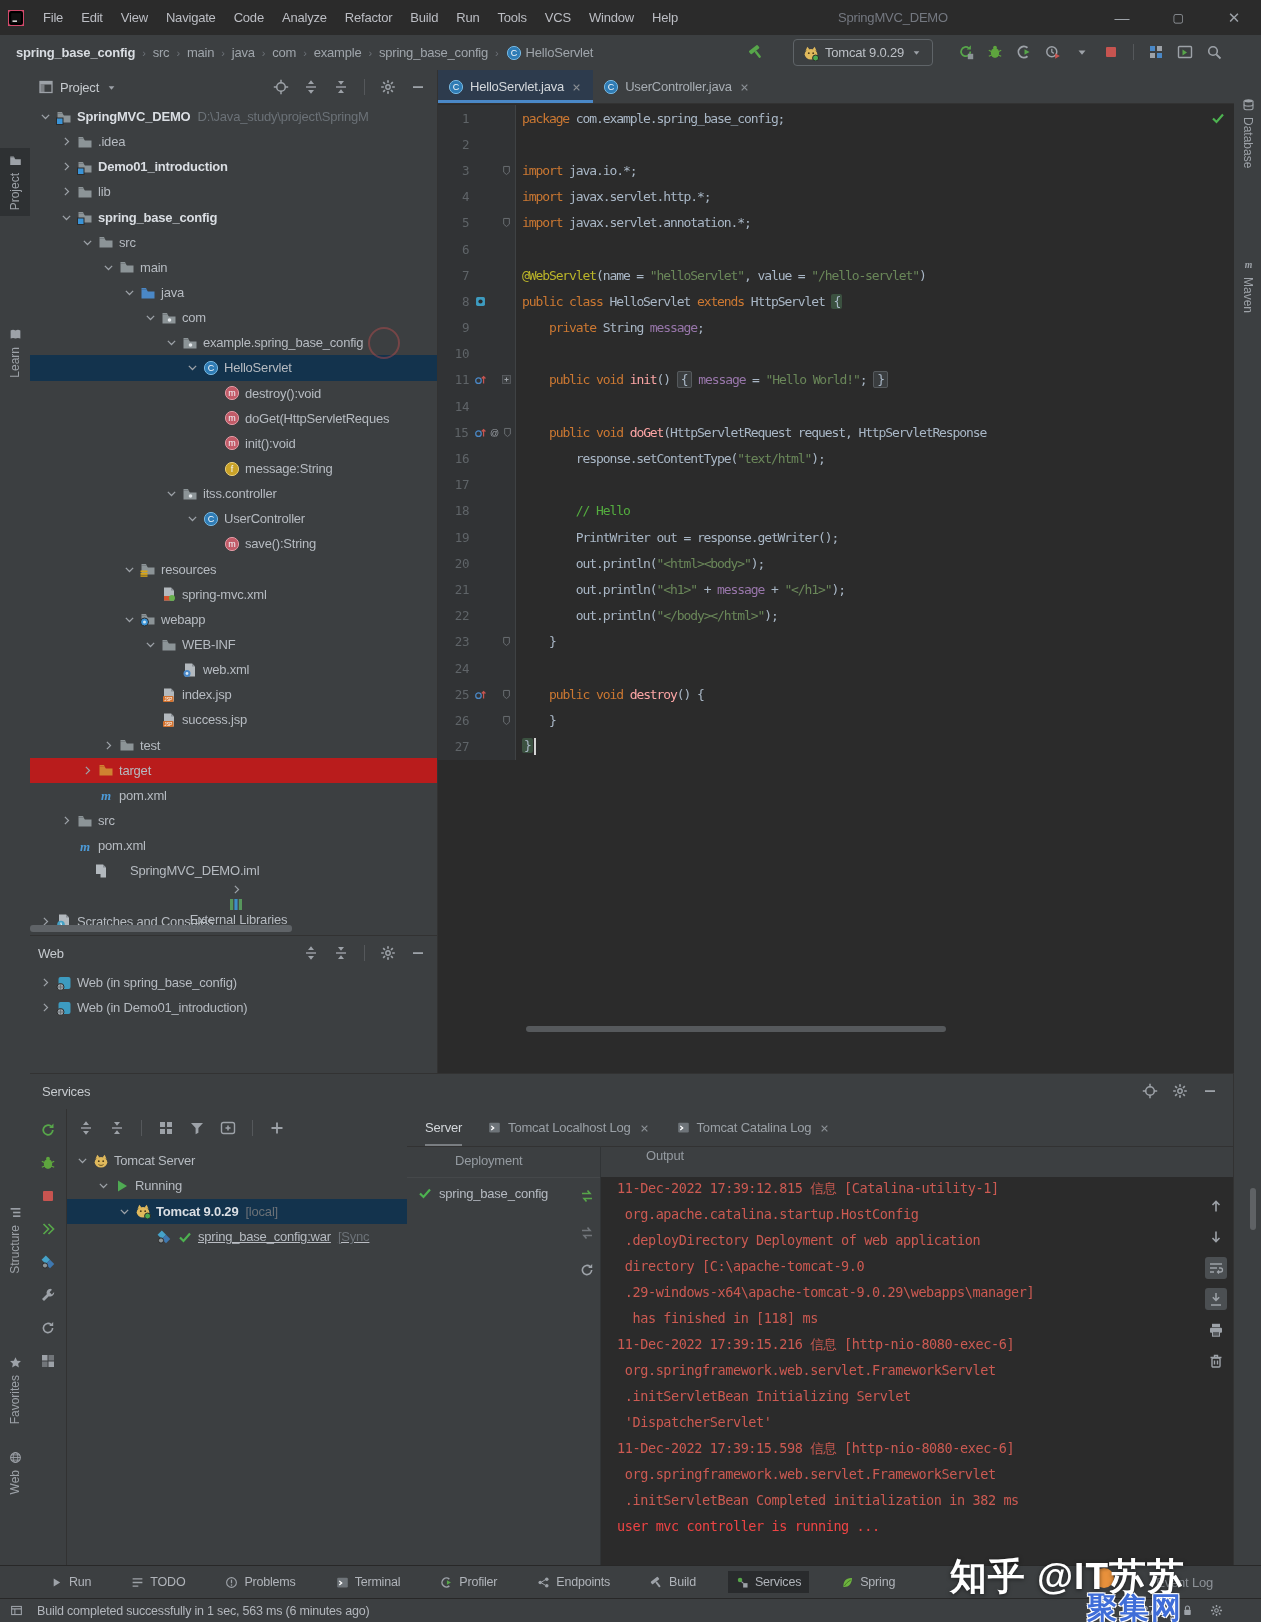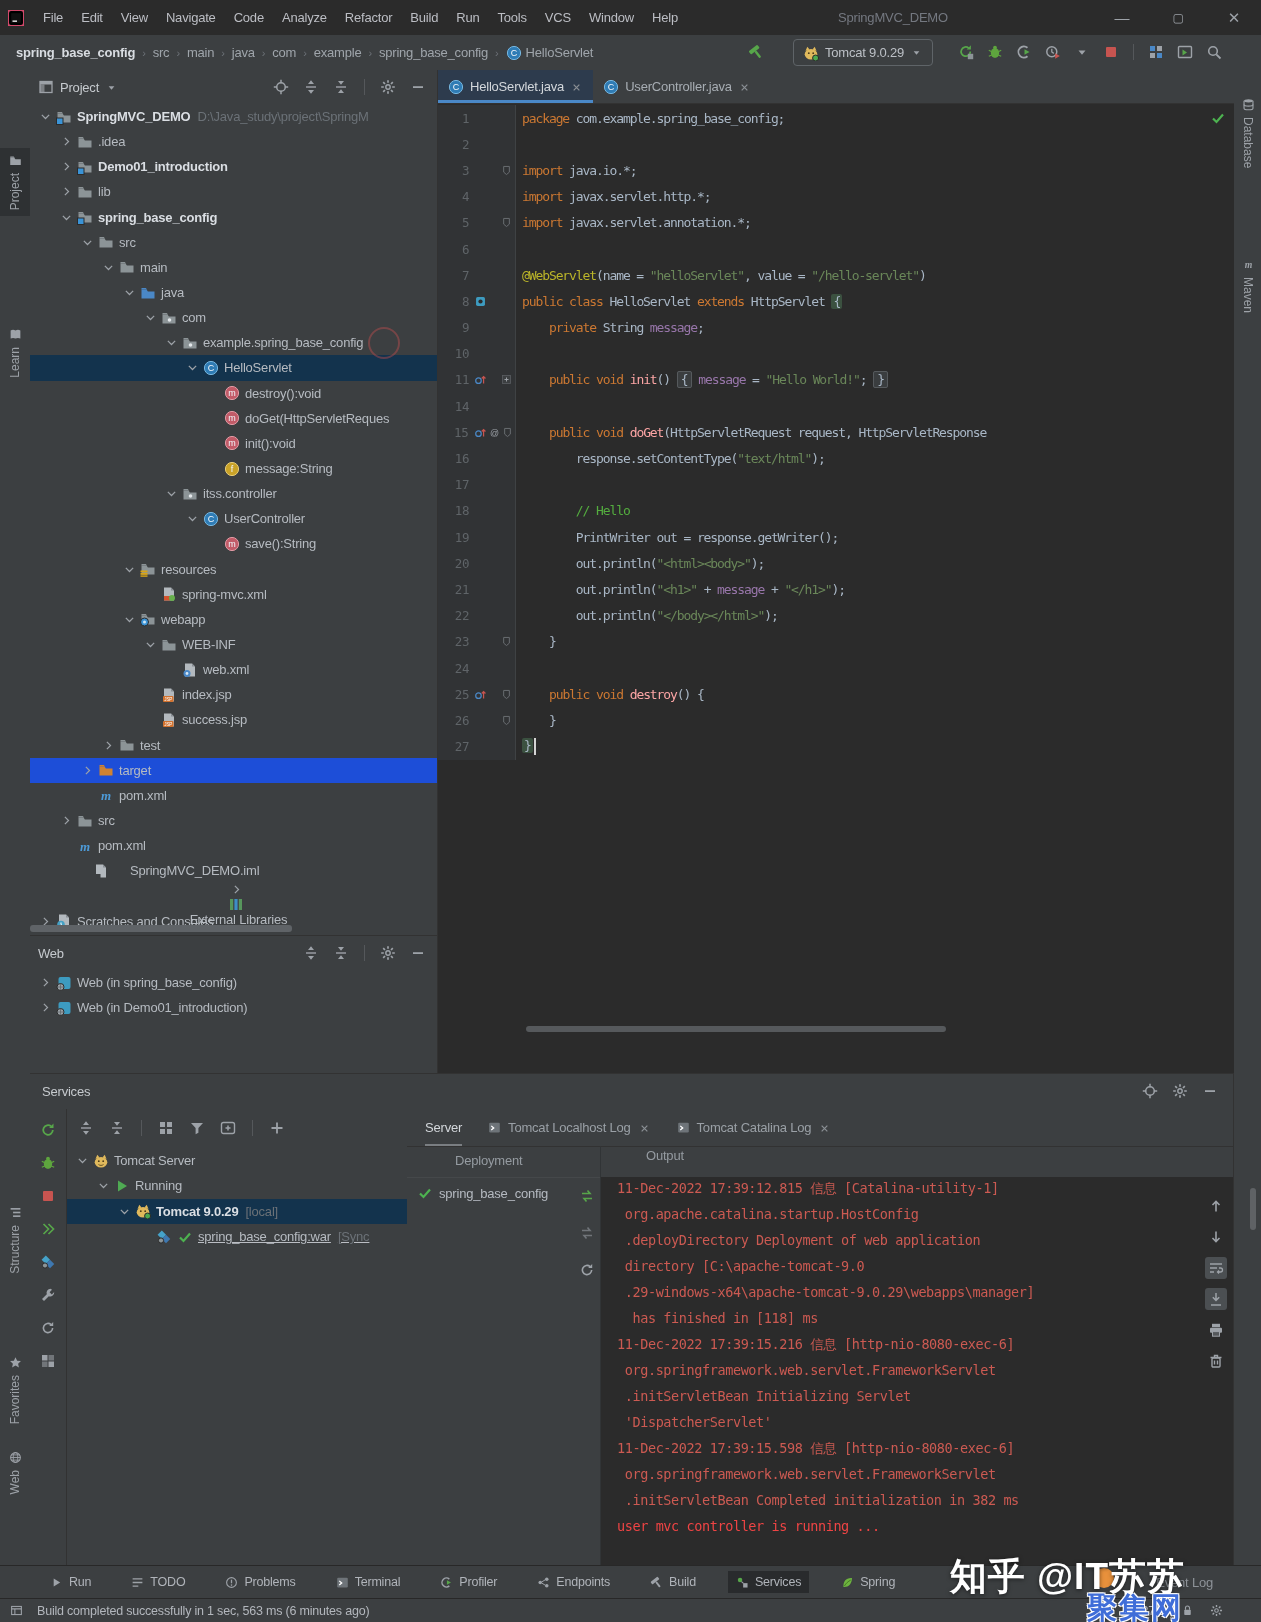--- a/index.html
+++ b/index.html
@@ -44,21 +44,21 @@
   .panel-title{color:#c6cace}
   .panel-icons{margin-left:auto;display:flex;align-items:center;gap:8px}
   .tree{font-size:13px}
   .trow{height:25.15px;display:flex;align-items:center;white-space:nowrap}
   .trow .chev{width:16px;display:inline-flex;justify-content:center;flex:none}
   .trow .ic{margin-right:5px}
   .trow .lbl{color:#b6bbc1}
   .trow.bold .lbl{color:#dadee3;font-weight:bold}
   .trow .meta{color:#6b7177;margin-left:7px}
   .trow.selected{background:#13334d}
-  .trow.hl-orange{background:#1d4ed8}
+  .trow.hl-orange{background:#b91c1c}
   .hscroll{position:absolute;height:7px;border-radius:3px;background:#5f6367}
 
   
   .webp{position:absolute;left:30px;top:935px;width:407px;height:138px;background:#3c3f41;border-top:1px solid #323232}
 
   
   .editor{position:absolute;left:437px;top:70px;width:796px;height:1003px;background:#2b2b2b;border-left:1px solid #323232}
   .tabs{height:33px;background:#3c3f41;border-bottom:1px solid #323232;display:flex;align-items:stretch}
   .tab{display:flex;align-items:center;gap:6px;padding:0 10px;color:#a7adb3;position:relative}
   .tab.active{background:#2d3b4d;color:#d3d7db;box-shadow:inset 0 -3px 0 #4a88c7}

